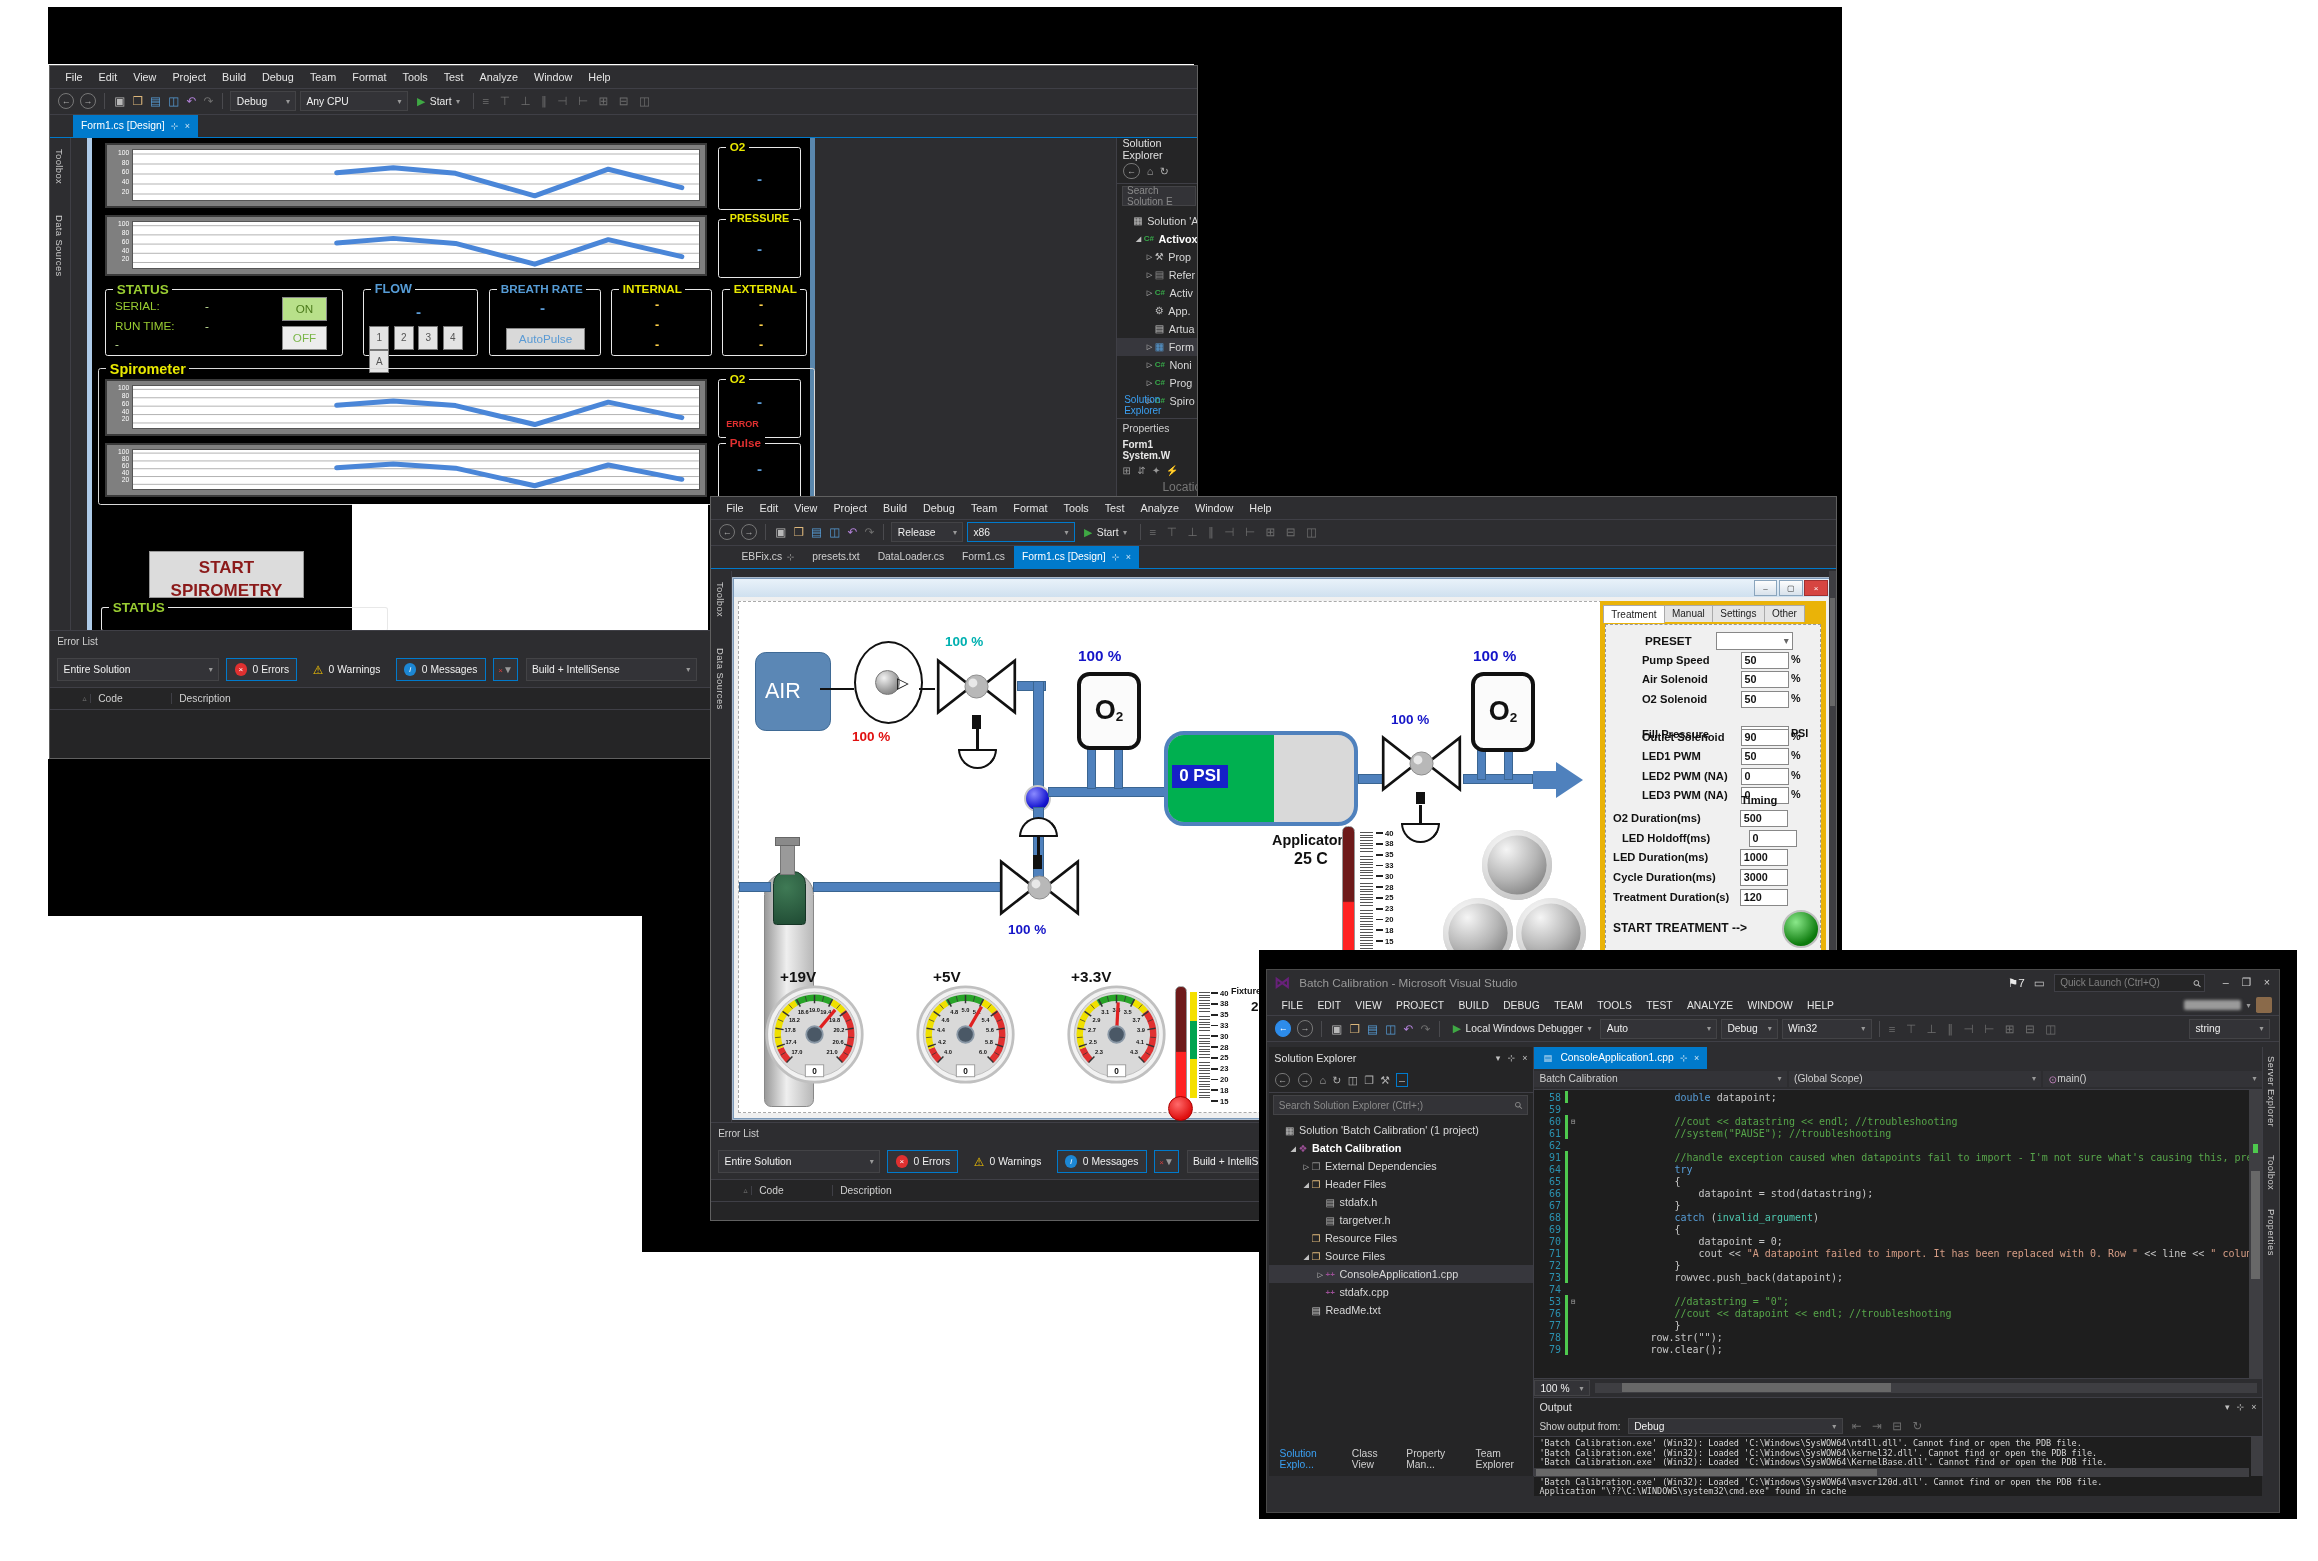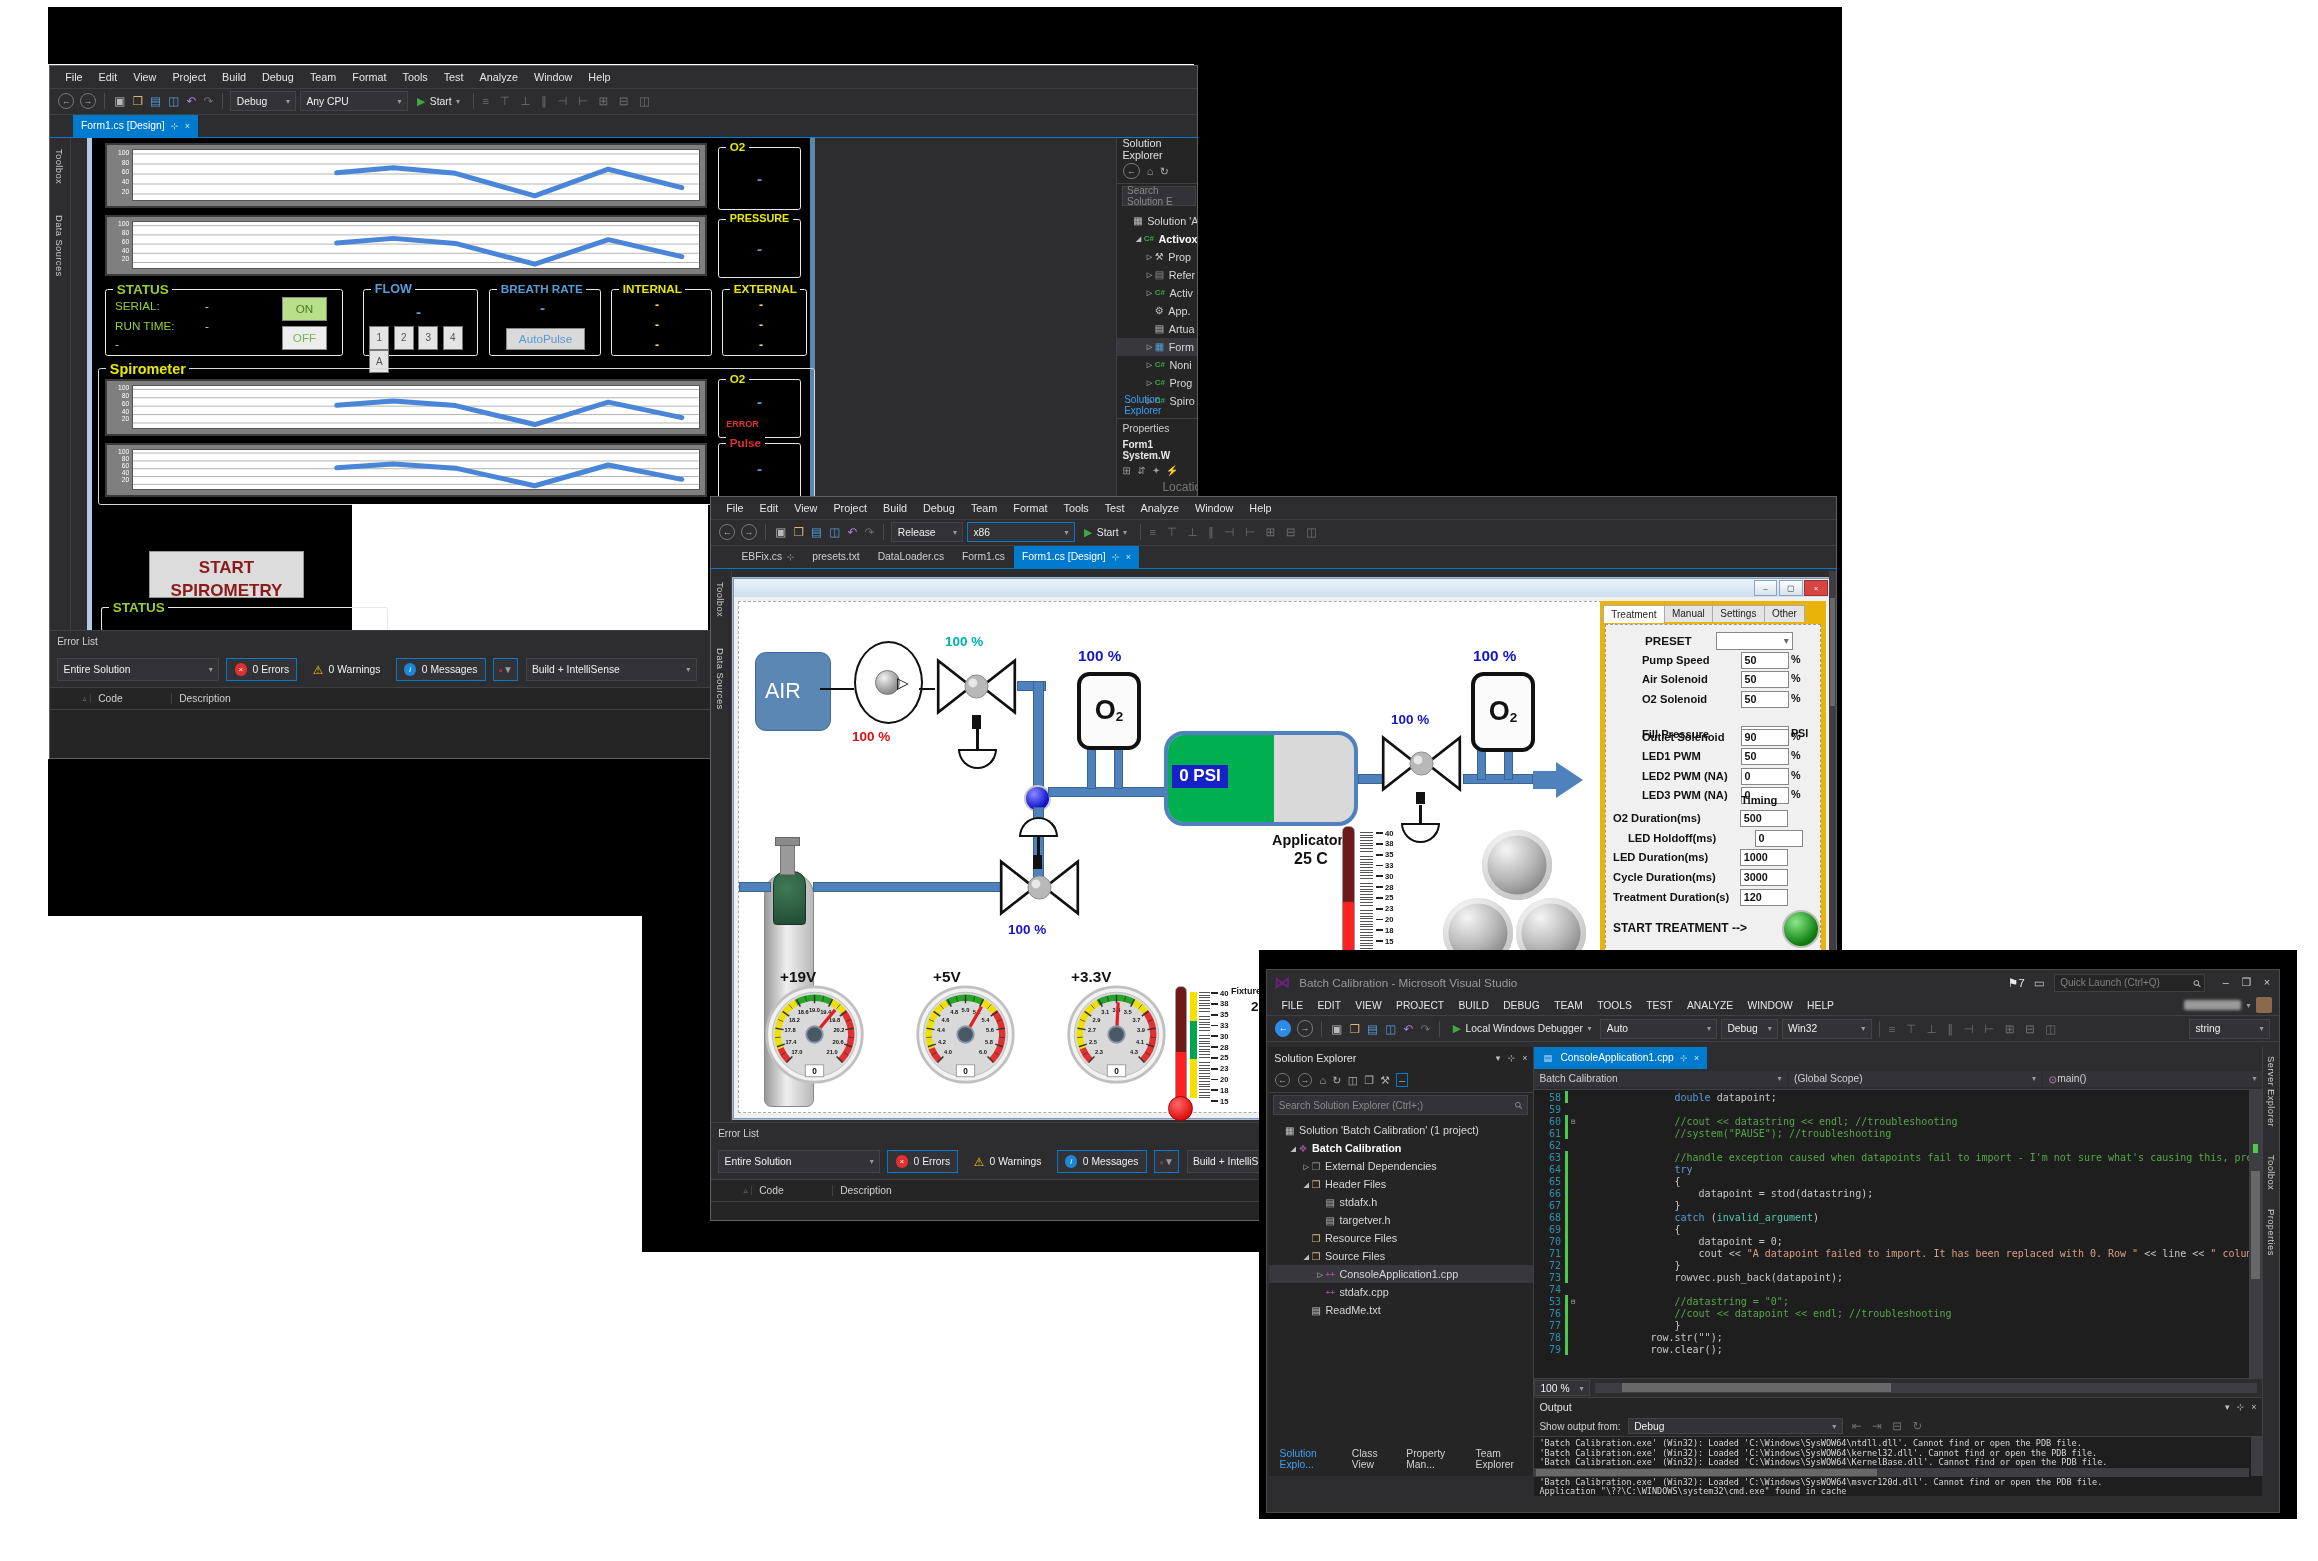--- a/index.html
+++ b/index.html
@@ -969,21 +969,21 @@
                   <span class="pbox" style="left: 99px; top: 0px;">0</span>
                   <span class="punit" style="left: 149px; top: 1.8px;">%</span>
                 </div>
               </div>
             <span class="abs" style="left:135px;top:169px;font-weight:bold;font-size:11.2px;color:#111;">Timing</span>
             <div>
                 <div class="trow" style="left: 7.2px; top: 185px; width: 199px;">
                   <span>O2 Duration(ms)</span>
                   <span class="pbox" style="left: 127px; top: 0px;">500</span>
                 </div>
-                <div class="trow" style="left: 22px; top: 205px; width: 199px;">
+                <div class="trow" style="left: 16px; top: 205px; width: 199px;">
                   <span>LED Holdoff(ms)</span>
                   <span class="pbox" style="left: 127px; top: 0px;">0</span>
                 </div>
                 <div class="trow" style="left: 7.2px; top: 224px; width: 199px;">
                   <span>LED Duration(ms)</span>
                   <span class="pbox" style="left: 127px; top: 0px;">1000</span>
                 </div>
                 <div class="trow" style="left: 7.2px; top: 244px; width: 199px;">
                   <span>Cycle Duration(ms)</span>
                   <span class="pbox" style="left: 127px; top: 0px;">3000</span>
@@ -1228,21 +1228,21 @@
             <span>main()</span>
             <span class="ca" style="color:#999;font-size:8px;margin-left:auto;">▾</span>
           </div>
       </div>
       <div style="padding-top:1.8px;overflow:hidden;height:266px;">
           <div class="cl"><span class="ln">58</span><span class="gbar on"></span><span class="fold"></span><span class="ct"><span class="tk-p">                </span><span class="tk-k">double</span><span class="tk-p"> datapoint;</span></span></div>
           <div class="cl"><span class="ln">59</span><span class="gbar"></span><span class="fold"></span><span class="ct"></span></div>
           <div class="cl"><span class="ln">60</span><span class="gbar on"></span><span class="fold">⊟</span><span class="ct"><span class="tk-c">                //cout &lt;&lt; datastring &lt;&lt; endl; //troubleshooting</span></span></div>
           <div class="cl"><span class="ln">61</span><span class="gbar on"></span><span class="fold"></span><span class="ct"><span class="tk-c">                //system("PAUSE"); //troubleshooting</span></span></div>
           <div class="cl"><span class="ln">62</span><span class="gbar"></span><span class="fold"></span><span class="ct"></span></div>
-          <div class="cl"><span class="ln">63</span><span class="gbar on"></span><span class="fold"></span><span class="ct"><span class="tk-c">                //handle exception caused when datapoints fail to import - I'm not sure what's causing this, presumably som</span></span></div>
+          <div class="cl"><span class="ln">91</span><span class="gbar on"></span><span class="fold"></span><span class="ct"><span class="tk-c">                //handle exception caused when datapoints fail to import - I'm not sure what's causing this, presumably som</span></span></div>
           <div class="cl"><span class="ln">64</span><span class="gbar on"></span><span class="fold"></span><span class="ct"><span class="tk-p">                </span><span class="tk-k">try</span></span></div>
           <div class="cl"><span class="ln">65</span><span class="gbar on"></span><span class="fold"></span><span class="ct"><span class="tk-p">                {</span></span></div>
           <div class="cl"><span class="ln">66</span><span class="gbar on"></span><span class="fold"></span><span class="ct"><span class="tk-p">                    datapoint = stod(datastring);</span></span></div>
           <div class="cl"><span class="ln">67</span><span class="gbar on"></span><span class="fold"></span><span class="ct"><span class="tk-p">                }</span></span></div>
           <div class="cl"><span class="ln">68</span><span class="gbar on"></span><span class="fold"></span><span class="ct"><span class="tk-p">                </span><span class="tk-k">catch</span><span class="tk-p"> (</span><span class="tk-t">invalid_argument</span><span class="tk-p">)</span></span></div>
           <div class="cl"><span class="ln">69</span><span class="gbar on"></span><span class="fold"></span><span class="ct"><span class="tk-p">                {</span></span></div>
           <div class="cl"><span class="ln">70</span><span class="gbar on"></span><span class="fold"></span><span class="ct"><span class="tk-p">                    datapoint = 0;</span></span></div>
           <div class="cl"><span class="ln">71</span><span class="gbar on"></span><span class="fold"></span><span class="ct"><span class="tk-p">                    cout &lt;&lt; </span><span class="tk-s">"A datapoint failed to import. It has been replaced with 0. Row "</span><span class="tk-p"> &lt;&lt; line &lt;&lt; </span><span class="tk-s">" column "</span><span class="tk-p"> &lt;&lt; coun</span></span></div>
           <div class="cl"><span class="ln">72</span><span class="gbar on"></span><span class="fold"></span><span class="ct"><span class="tk-p">                }</span></span></div>
           <div class="cl"><span class="ln">73</span><span class="gbar on"></span><span class="fold"></span><span class="ct"><span class="tk-p">                rowvec.push_back(datapoint);</span></span></div>

